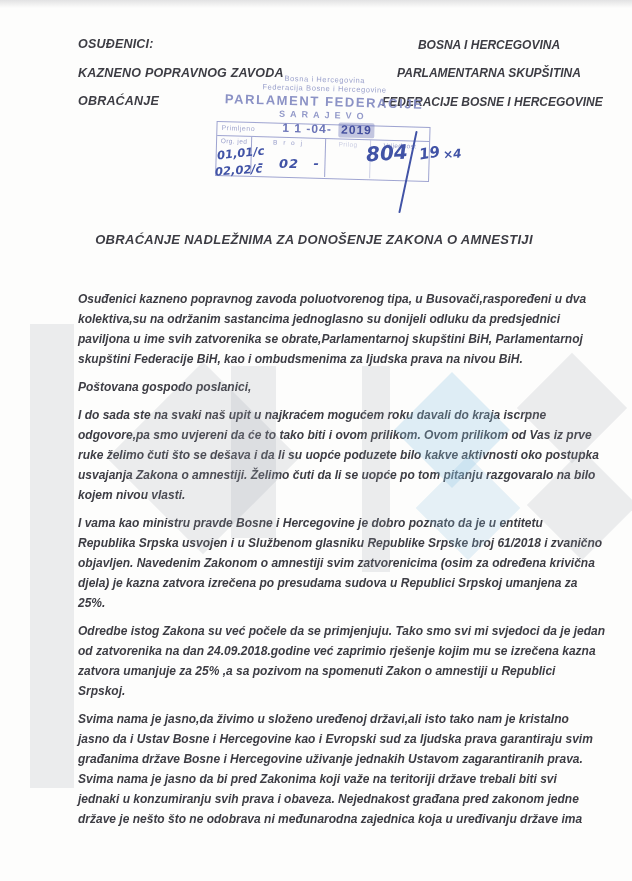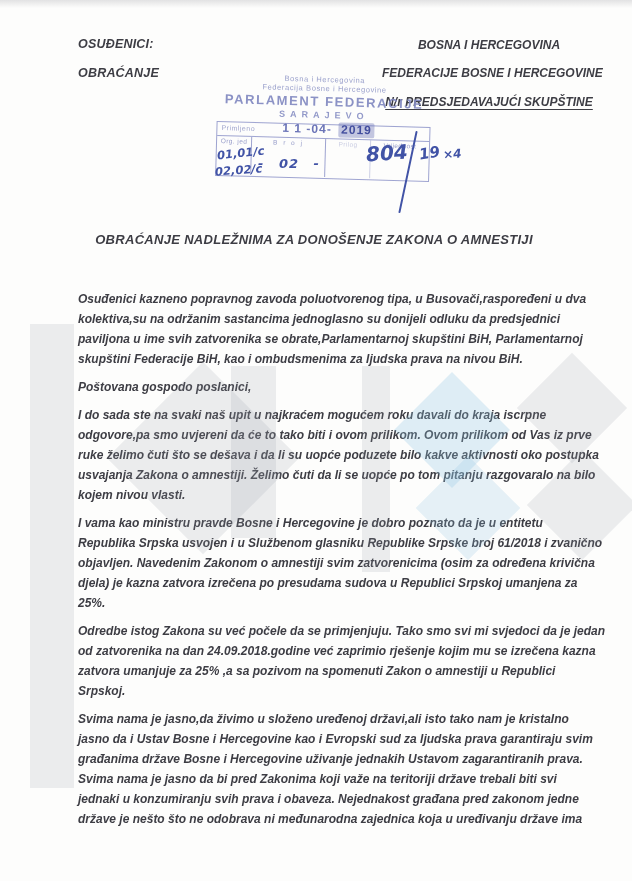--- a/index.html
+++ b/index.html
@@ -67,27 +67,28 @@
   .wm-dia-bl{left:431px;top:471px;width:74px;height:74px;background:rgba(145,198,228,.22);}
   .wm-dia-br{left:543px;top:466px;width:78px;height:78px;}
 </style>
 </head>
 <body>
 
 <div class="page">
 
   <div class="sender doc-text">
     <div class="hline">OSUĐENICI:</div>
+    <div class="hline">KAZNENO POPRAVNOG ZAVODA</div>
     <div class="hline">OBRAĆANJE</div>
   </div>
 
   <div class="recipient doc-text">
     <div class="hline">BOSNA I HERCEGOVINA</div>
+    <div class="hline">PARLAMENTARNA SKUPŠITINA</div>
     <div class="hline">FEDERACIJE  BOSNE I HERCEGOVINE</div>
-    <div class="hline underlined">N/r PREDSJEDAVAJUĆI SKUPŠTINE</div>
   </div>
 
   <div class="stamp">
     <div class="stamp-head">
       <div class="stamp-line-sm">Bosna i Hercegovina</div>
       <div class="stamp-line-sm">Federacija Bosne i Hercegovine</div>
       <div class="stamp-org">PARLAMENT FEDERACIJE</div>
       <div class="stamp-city">SARAJEVO</div>
     </div>
     <div class="stamp-table">

